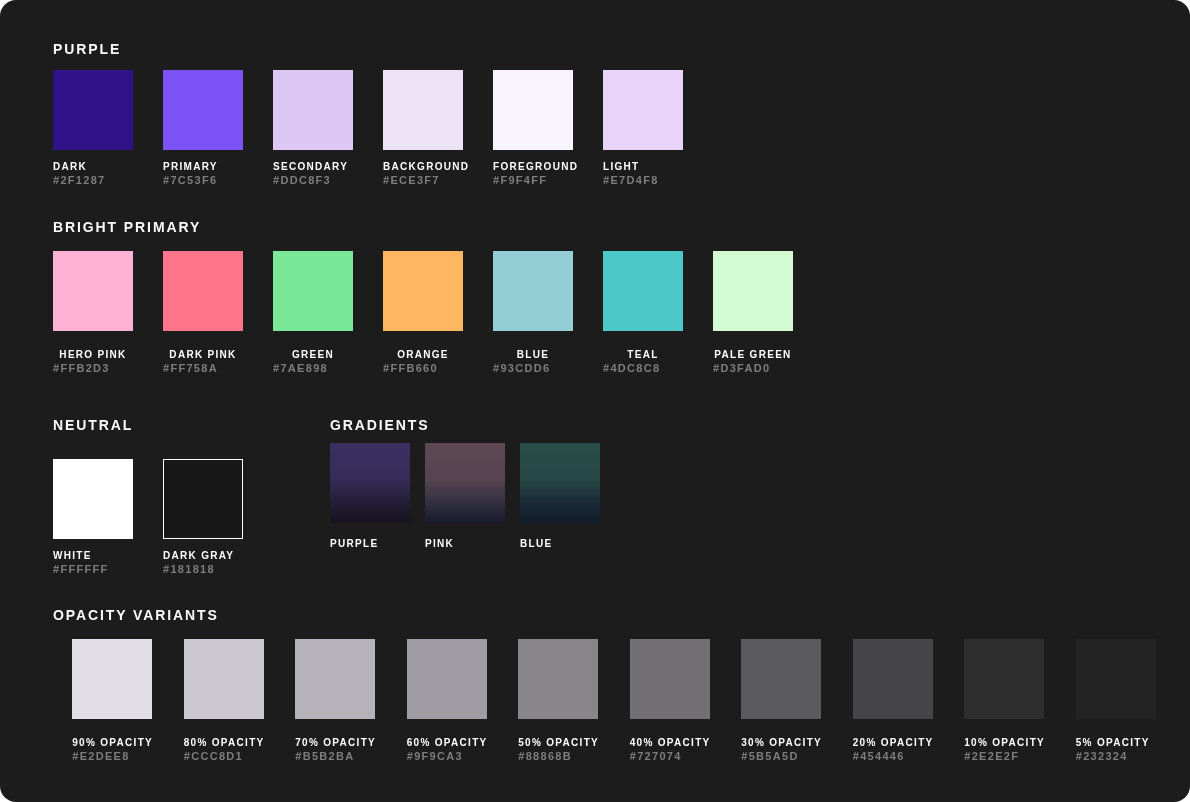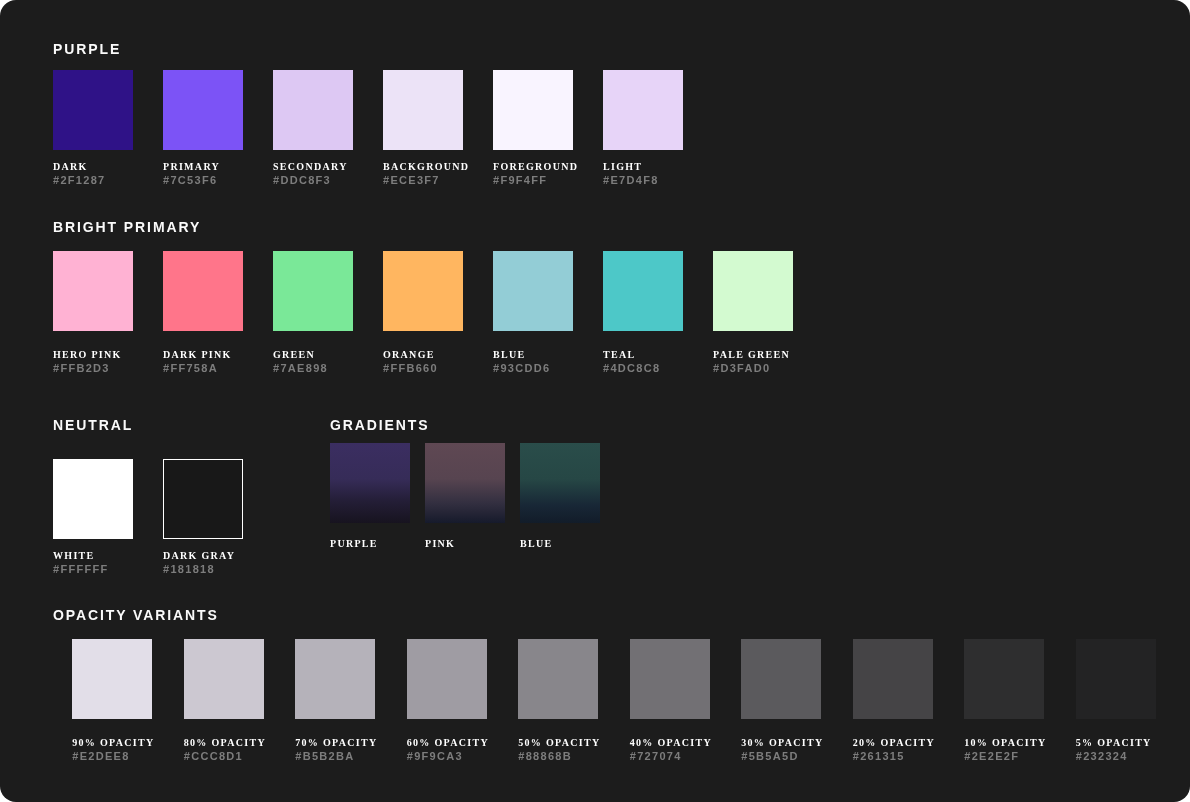--- a/index.html
+++ b/index.html
@@ -28,36 +28,35 @@
   .chip { width: 80px; height: 80px; }
   .chip.bordered { border: 1.5px solid #FFFFFF; }
   .label {
     margin-top: 11px;
     font-size: 10px;
     line-height: 11px;
     letter-spacing: 1.3px;
     font-weight: 700;
     color: #FFFFFF;
     white-space: nowrap;
-    font-family: Liberation Serif, serif;
   }
   .hex {
     margin-top: 2px;
     font-size: 11px;
     line-height: 12px;
     letter-spacing: 1.3px;
     font-weight: 700;
     color: #7D7D7D;
     white-space: nowrap;
   }
   
   .sec-purple h2 { margin-bottom: 13px; }
   .sec-bright { margin-top: 34px; }
   .sec-bright h2 { margin-bottom: 16px; }
-  .sec-bright .label { margin-top: 18px; }
+  .sec-bright .label { margin-top: 18px; text-align: center; }
   .combo { display: flex; margin-top: 44px; }
   .sec-neutral { width: 277px; flex: 0 0 auto; }
   .sec-neutral h2 { margin-bottom: 26px; }
   .sec-gradients h2 { margin-bottom: 10px; }
   .sec-gradients .row { gap: 15px; }
   .sec-gradients .label { margin-top: 15px; }
   .sec-opacity { margin-top: 33px; }
   .sec-opacity h2 { margin-bottom: 16px; }
   .sec-opacity .row { gap: 31.5px; justify-content: center; }
   .sec-opacity .label { margin-top: 18px; }
@@ -240,21 +239,21 @@
 
         <div class="swatch">
           <div class="chip" style="background: rgb(91, 90, 93);"></div>
           <div class="label">30% OPACITY</div>
           <div class="hex">#5B5A5D</div>
         </div>
 
         <div class="swatch">
           <div class="chip" style="background: rgb(69, 68, 70);"></div>
           <div class="label">20% OPACITY</div>
-          <div class="hex">#261315</div>
+          <div class="hex">#454446</div>
         </div>
 
         <div class="swatch">
           <div class="chip" style="background: rgb(46, 46, 47);"></div>
           <div class="label">10% OPACITY</div>
           <div class="hex">#2E2E2F</div>
         </div>
 
         <div class="swatch">
           <div class="chip" style="background: rgb(35, 35, 36);"></div>

